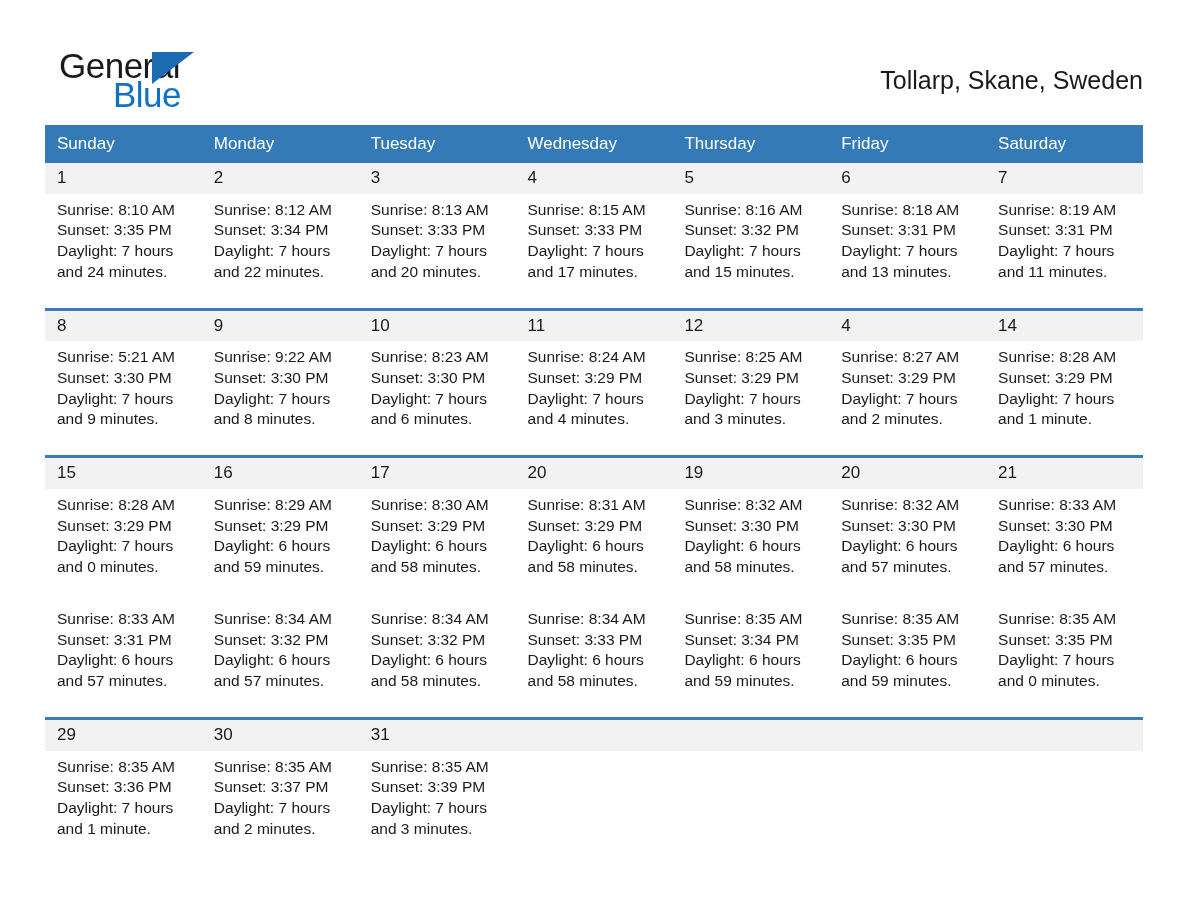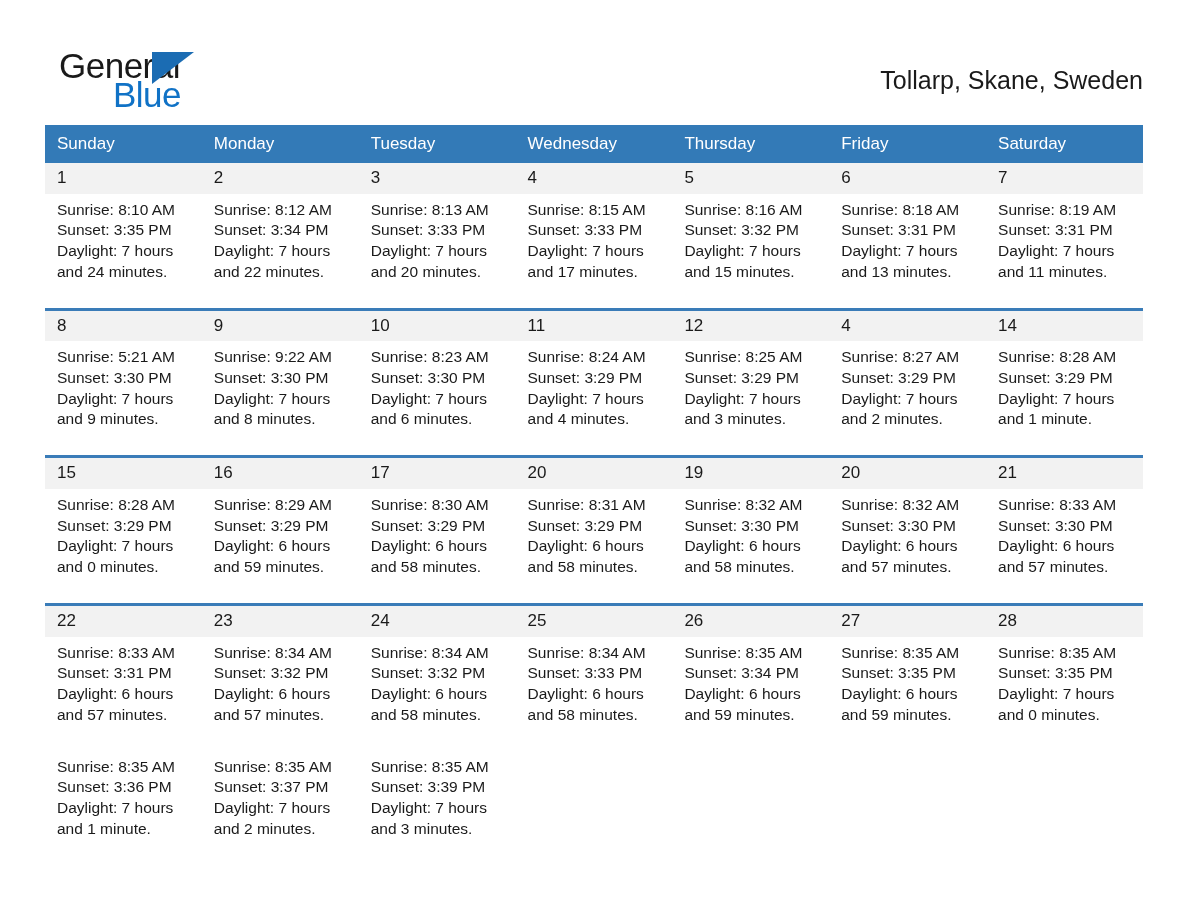--- a/index.html
+++ b/index.html
@@ -327,29 +327,20 @@
           <div class="info-line">and 57 minutes.</div>
         </td>
         <td>
           <div class="info-line">Sunrise: 8:33 AM</div>
           <div class="info-line">Sunset: 3:30 PM</div>
           <div class="info-line">Daylight: 6 hours</div>
           <div class="info-line">and 57 minutes.</div>
         </td>
       </tr>
 
-      <tr class="daynum-row">
-        <td>22</td>
-        <td>23</td>
-        <td>24</td>
-        <td>25</td>
-        <td>26</td>
-        <td>27</td>
-        <td>28</td>
-      </tr>
       <tr class="info-row">
         <td>
           <div class="info-line">Sunrise: 8:33 AM</div>
           <div class="info-line">Sunset: 3:31 PM</div>
           <div class="info-line">Daylight: 6 hours</div>
           <div class="info-line">and 57 minutes.</div>
         </td>
         <td>
           <div class="info-line">Sunrise: 8:34 AM</div>
           <div class="info-line">Sunset: 3:32 PM</div>
@@ -381,20 +372,29 @@
           <div class="info-line">and 59 minutes.</div>
         </td>
         <td>
           <div class="info-line">Sunrise: 8:35 AM</div>
           <div class="info-line">Sunset: 3:35 PM</div>
           <div class="info-line">Daylight: 7 hours</div>
           <div class="info-line">and 0 minutes.</div>
         </td>
       </tr>
 
+      <tr class="daynum-row">
+        <td>29</td>
+        <td>30</td>
+        <td>31</td>
+        <td class="empty-cell"></td>
+        <td class="empty-cell"></td>
+        <td class="empty-cell"></td>
+        <td class="empty-cell"></td>
+      </tr>
       <tr class="info-row">
         <td>
           <div class="info-line">Sunrise: 8:35 AM</div>
           <div class="info-line">Sunset: 3:36 PM</div>
           <div class="info-line">Daylight: 7 hours</div>
           <div class="info-line">and 1 minute.</div>
         </td>
         <td>
           <div class="info-line">Sunrise: 8:35 AM</div>
           <div class="info-line">Sunset: 3:37 PM</div>

